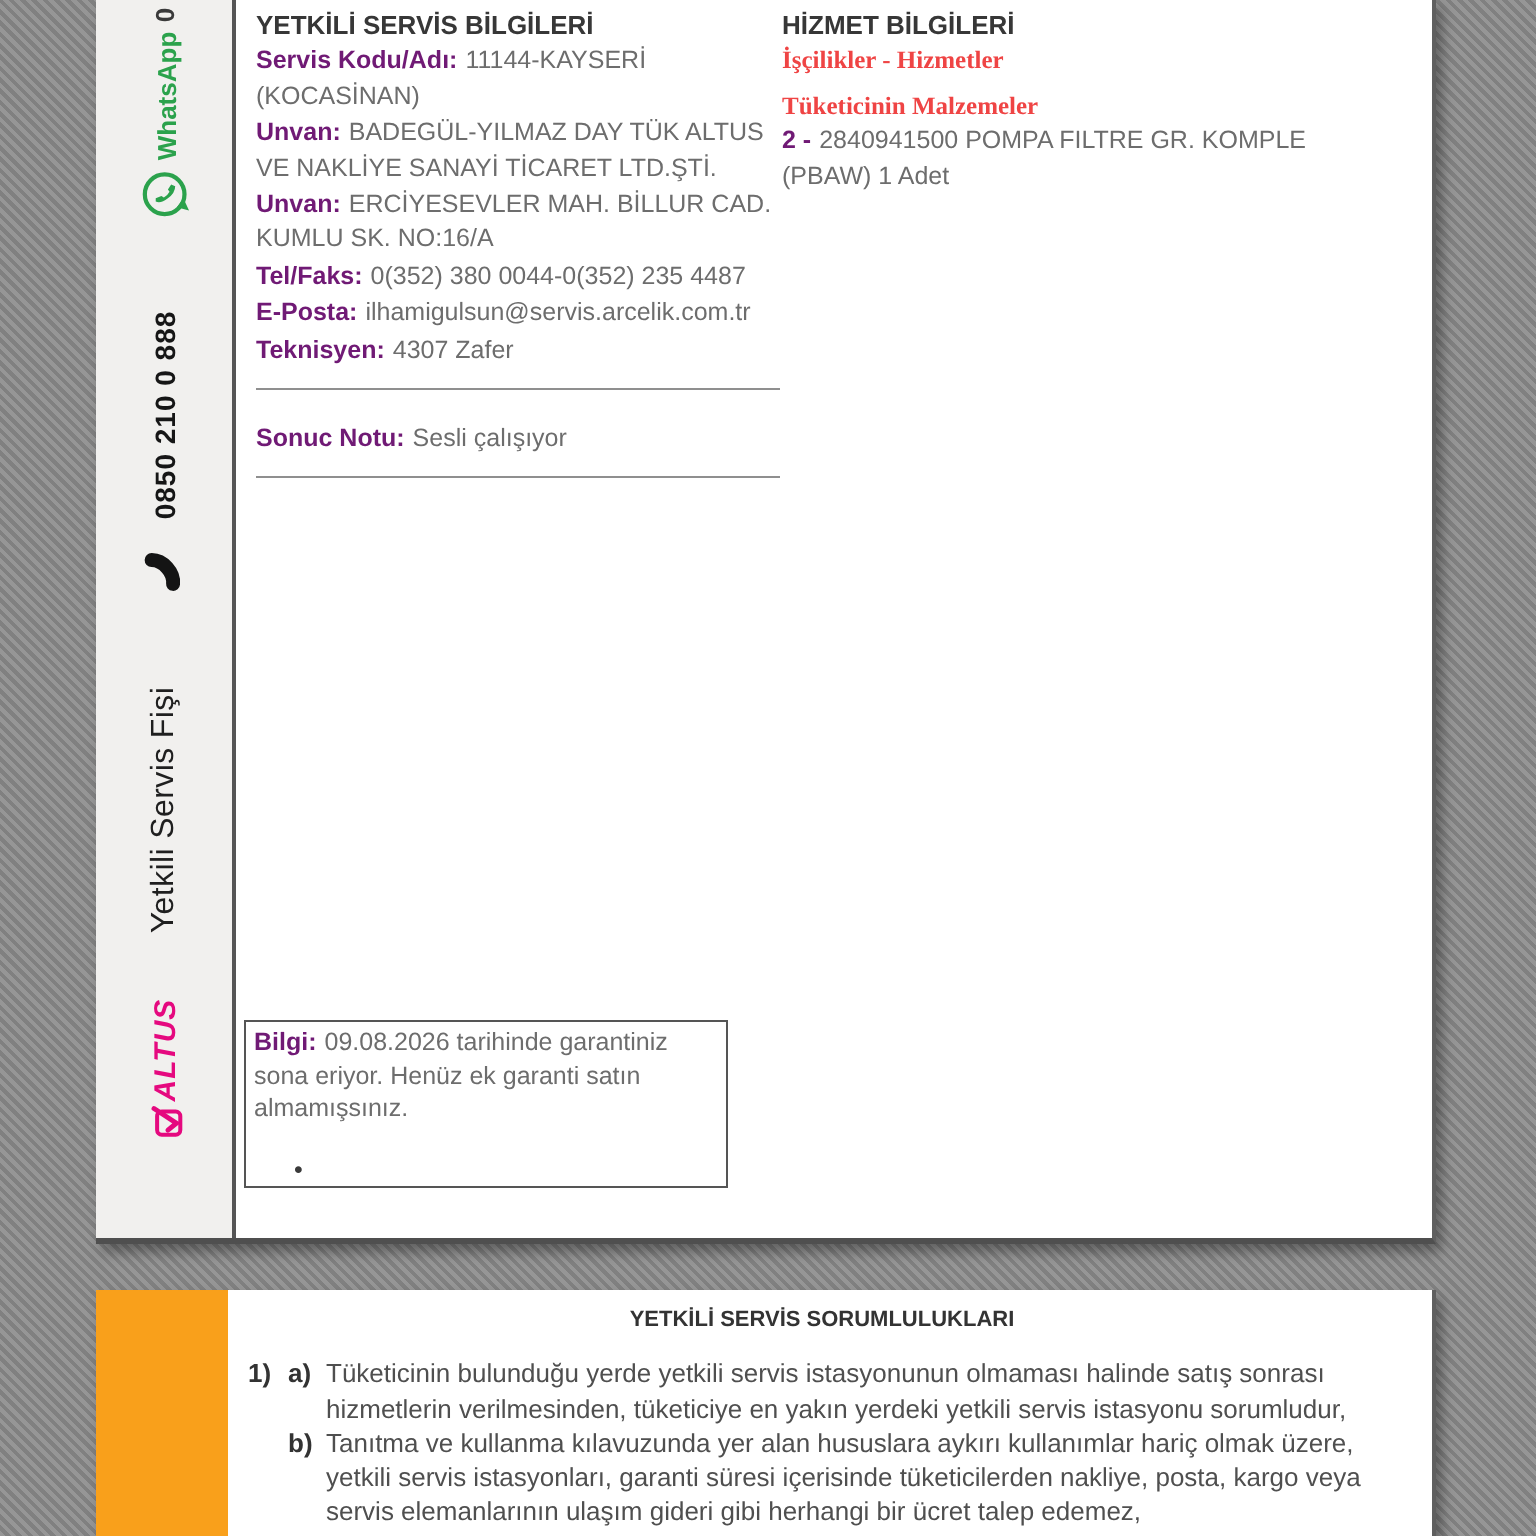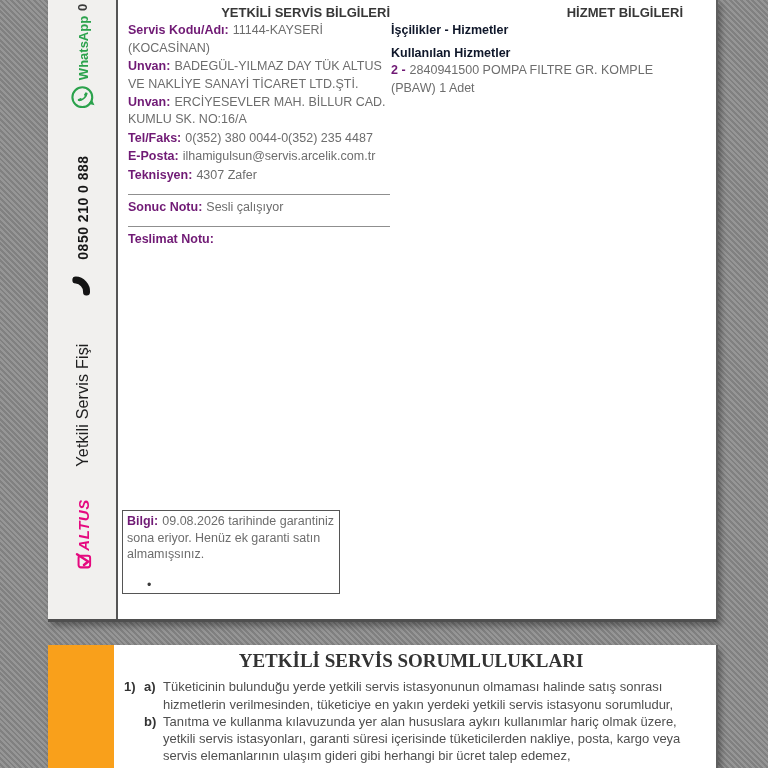--- a/index.html
+++ b/index.html
@@ -27,39 +27,39 @@
   .cutoff-digit { font-size:13px; font-weight:bold; color:#3a3a3a; }
   .wa-label  { font-size:13px; font-weight:bold; color:#2BA24C; margin-left:4px; }
   .phone-num { font-size:14px; font-weight:bold; color:#161616; letter-spacing:.5px; margin-left:9px; }
   .side-title{ font-size:16px; color:#1f1f1f; letter-spacing:.2px; }
   .altus-txt { font-size:15px; font-weight:bold; font-style:italic; color:#E5097F; letter-spacing:.5px; margin-left:2px; }
 
   
   .col { position:absolute; top:0; font-size:12.5px; line-height:17.4px; color:#6d6d6d; }
   #col-left  { left:80px;  width:262px; }
   #col-right { left:343px; width:292px; }
-  .sec-head { font-size:13px; font-weight:bold; color:#373737; margin-top:4px;text-align:right; }
+  .sec-head { font-size:13px; font-weight:bold; color:#373737; margin-top:4px; }
   .field { margin-top:1px; }
   .field b, .note b, .mat b, .infobox b { color:#701a75; font-weight:bold; margin-right:4px; }
   .rule { border:none; border-top:1.5px solid #8f8f8f; margin-top:10px; }
-  .note { margin-top:4px; }
-  .sub-head { font-size:12.5px; font-weight:bold; color:#0f172a; margin-top:1px; }
+  .note { margin-top:16px; }
+  .sub-head { font-size:12.5px; font-weight:bold; color:#ef4444; margin-top:1px;font-family:Liberation Serif, serif; }
   .gap-top { margin-top:5px; }
 
-  .infobox { position:absolute; left:74px; top:510px; width:218px; height:84px;
+  .infobox { position:absolute; left:74px; top:510px; width:242px; height:84px;
              border:1px solid #555; padding:2px 4px; font-size:12.5px;
              line-height:16.5px; color:#6d6d6d; }
   .infobox .bullet { margin:14px 0 0 20px; color:#3a3a3a; }
 
   
   #accent-bar { position:absolute; left:0; top:0; width:66px; height:100%; background:#F9A01B; }
   #resp { position:absolute; left:66px; right:0; top:0; padding:6px 18px 0 10px;
           font-size:13px; line-height:17.3px; color:#4f4f4f; }
-  #resp-title { text-align:center; font-size:19px; font-weight:bold; color:#333;
-                margin-top:1px; margin-bottom:9px;font-family:Liberation Serif, serif; }
+  #resp-title { text-align:center; font-size:11px; font-weight:bold; color:#333;
+                margin-top:1px; margin-bottom:9px; }
   .resp-row { display:flex; }
   .resp-row .num { flex:none; width:20px; font-weight:bold; color:#333; }
   .resp-row .let { flex:none; width:19px; font-weight:bold; color:#333; }
   .resp-row span { flex:1; }
   .resp-row.indent { margin-left:20px; }
 </style>
 </head>
 <body>
 
 <div id="page1" class="page">
@@ -126,30 +126,27 @@
     </p>
     <p class="field">
       <b>Teknisyen:</b><span>4307 Zafer</span>
     </p>
 
     <hr class="rule">
     <p class="note">
       <b>Sonuc Notu:</b><span>Sesli çalışıyor</span>
     </p>
     <hr class="rule">
-    <p class="note">
-      <b>Teslimat Notu:</b>
-    </p>
   </div>
 
   <div id="col-right" class="col">
     <div class="sec-head">HİZMET BİLGİLERİ</div>
     <div class="sub-head">İşçilikler - Hizmetler</div>
 
-    <div class="sub-head gap-top">Kullanılan Hizmetler</div>
+    <div class="sub-head gap-top">Tüketicinin Malzemeler</div>
     <p class="mat">
       <b>2 -</b><span>2840941500 POMPA FILTRE GR. KOMPLE (PBAW) 1 Adet</span>
     </p>
   </div>
 
   <div class="infobox">
     <div>
       <b>Bilgi:</b><span>09.08.2026 tarihinde garantiniz sona eriyor. Henüz ek garanti satın almamışsınız.</span>
     </div>
     <div class="bullet">•</div>

